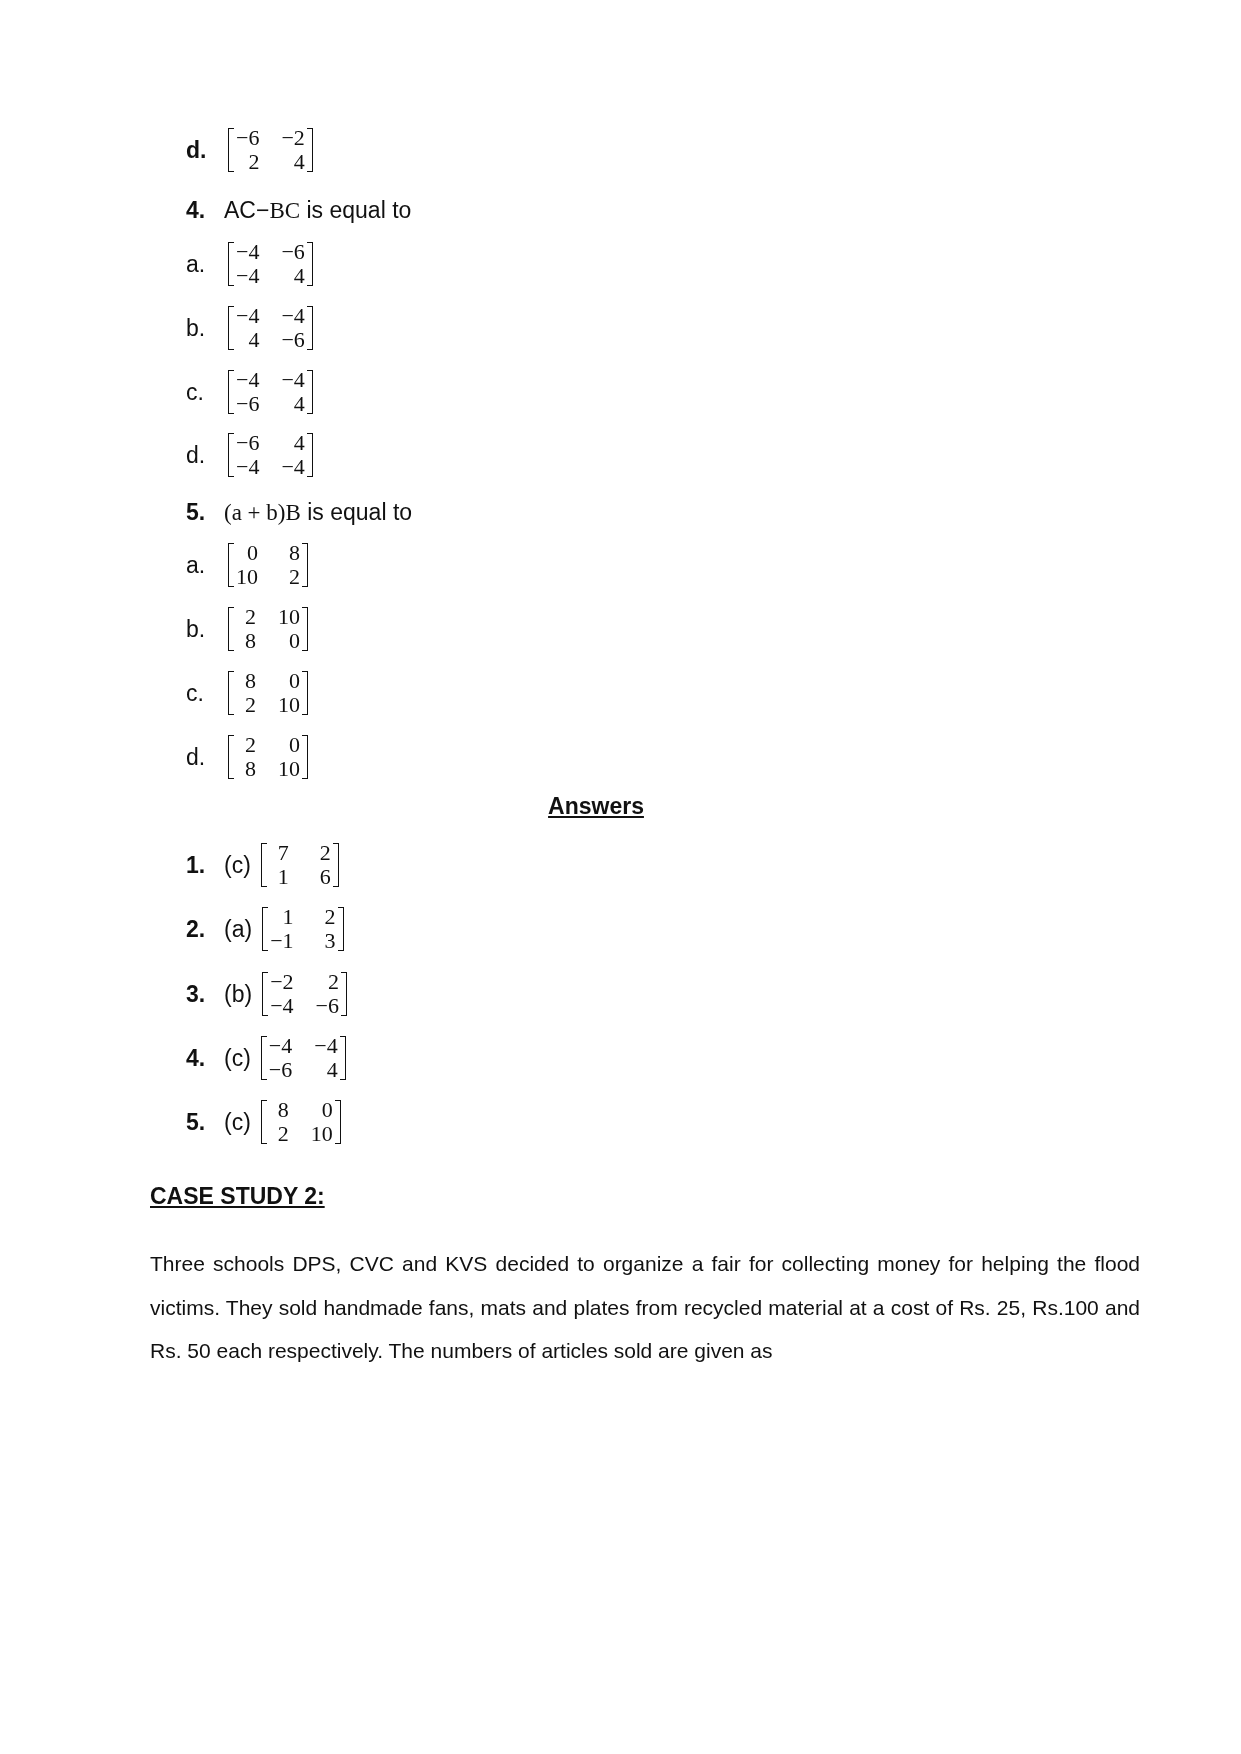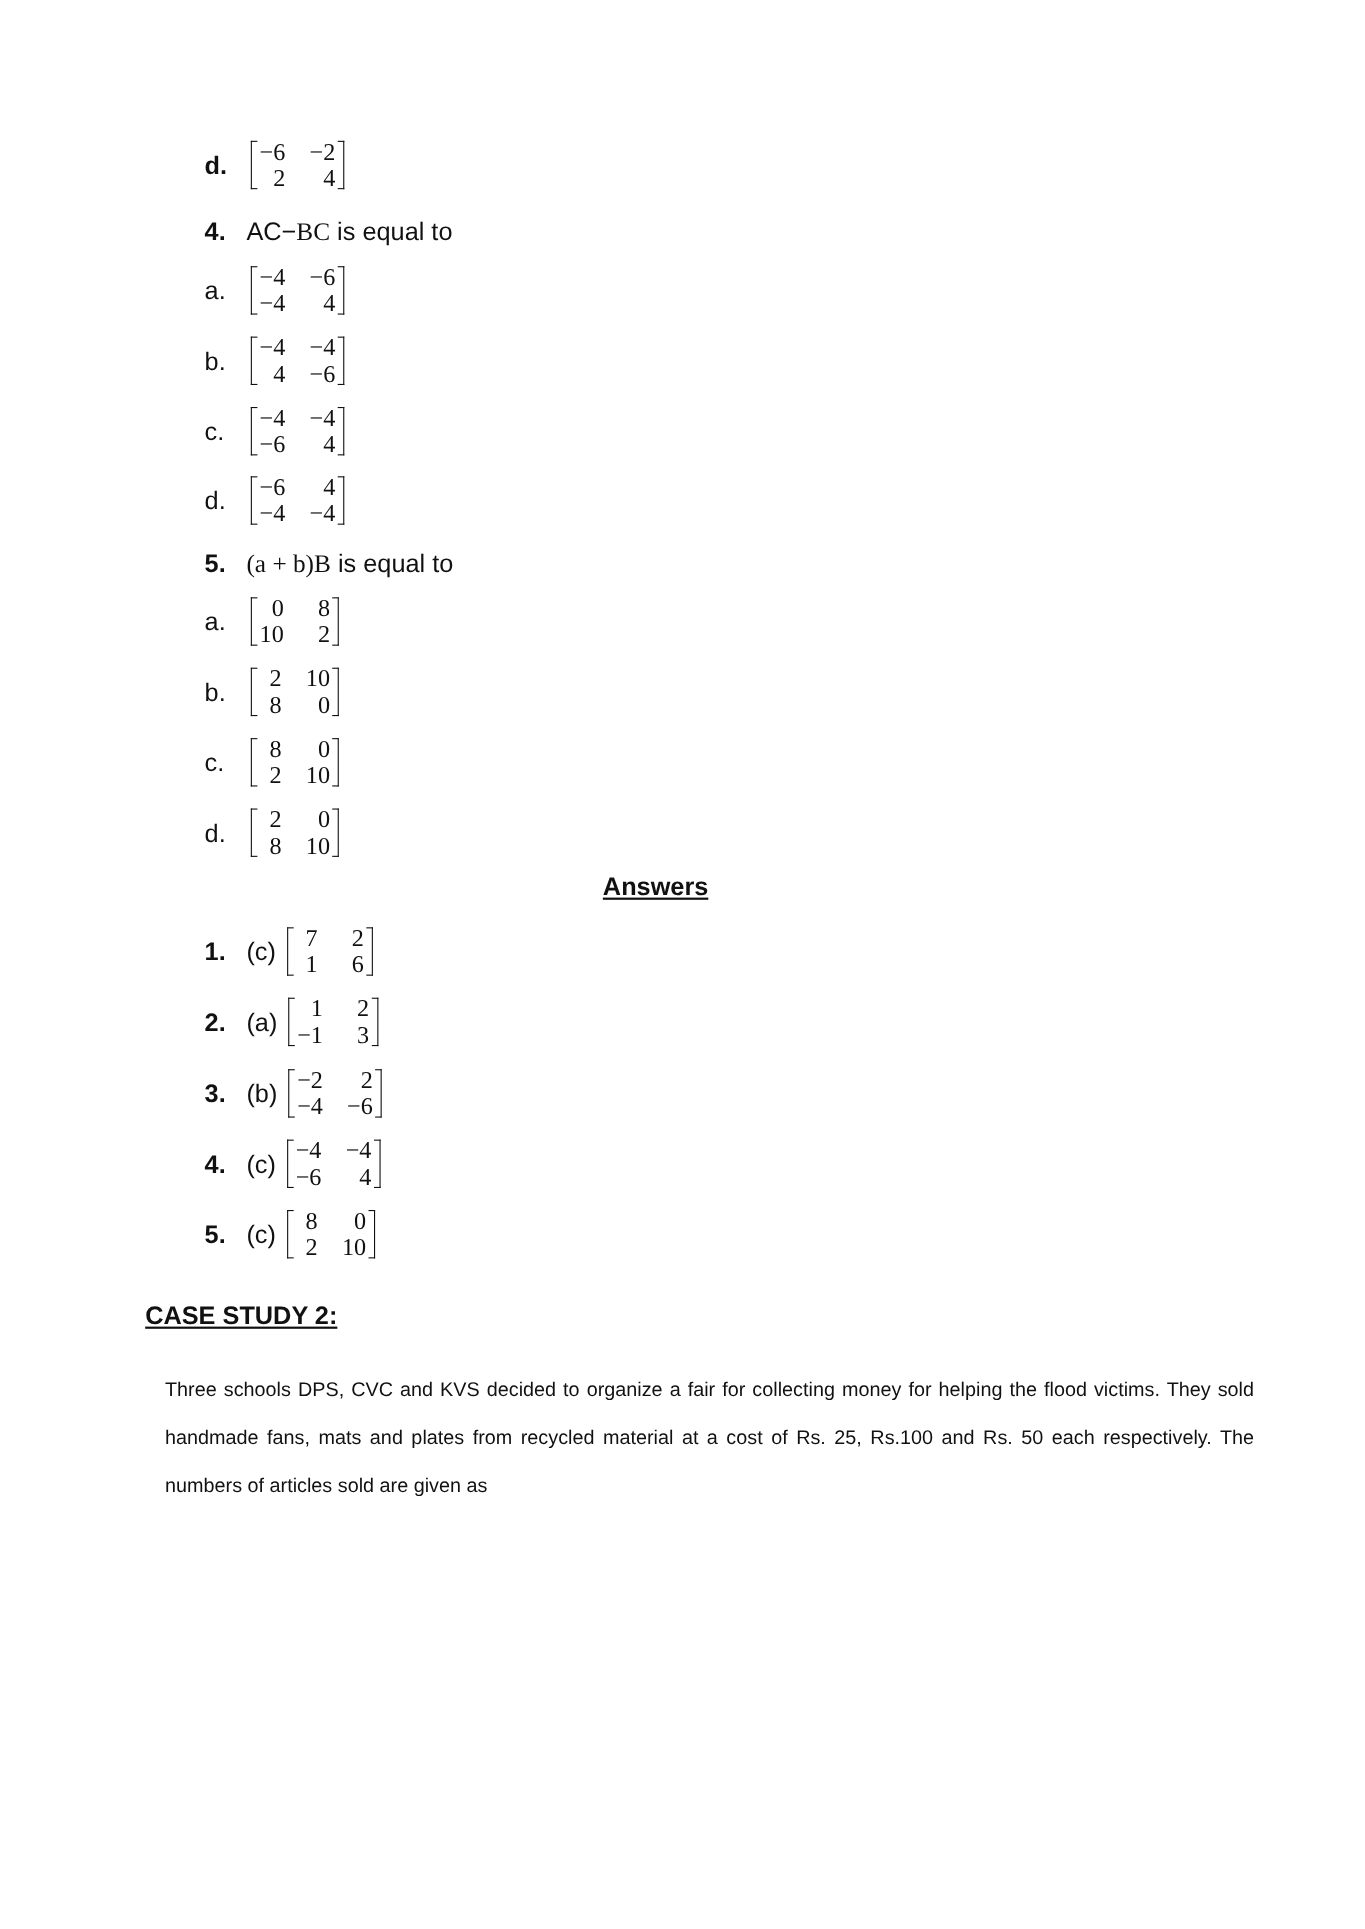--- a/index.html
+++ b/index.html
@@ -31,26 +31,26 @@
   .matrix::before { left: 0; border-left: 1.6px solid #111; }
   .matrix::after { right: 0; border-right: 1.6px solid #111; }
   .matrix .cell { text-align: right; min-width: 20px; }
 
   .answers-heading {
     position: absolute; top: 793px; left: 0; width: 1082px; text-align: center;
     font-weight: bold; font-size: 23px; text-decoration: underline;
     padding-left: 110px; box-sizing: border-box;
   }
   .case-heading {
-    position: absolute; top: 1183px; left: 132px;
+    position: absolute; top: 1183px; left: 150px;
     font-weight: bold; font-size: 23px; text-decoration: underline;
   }
   .paragraph {
     position: absolute; top: 1242px; left: 150px; width: 990px;
-    font-size: 18px; line-height: 43.5px; text-align: justify;
+    font-size: 21px; line-height: 43.5px; text-align: justify;
   }
 </style>
 </head>
 <body>
 
 <div class="line" style="top:122px">
   <span class="num">d.</span>
   <span class="matrix">
       <span class="cell">−6</span>
       <span class="cell">−2</span>

